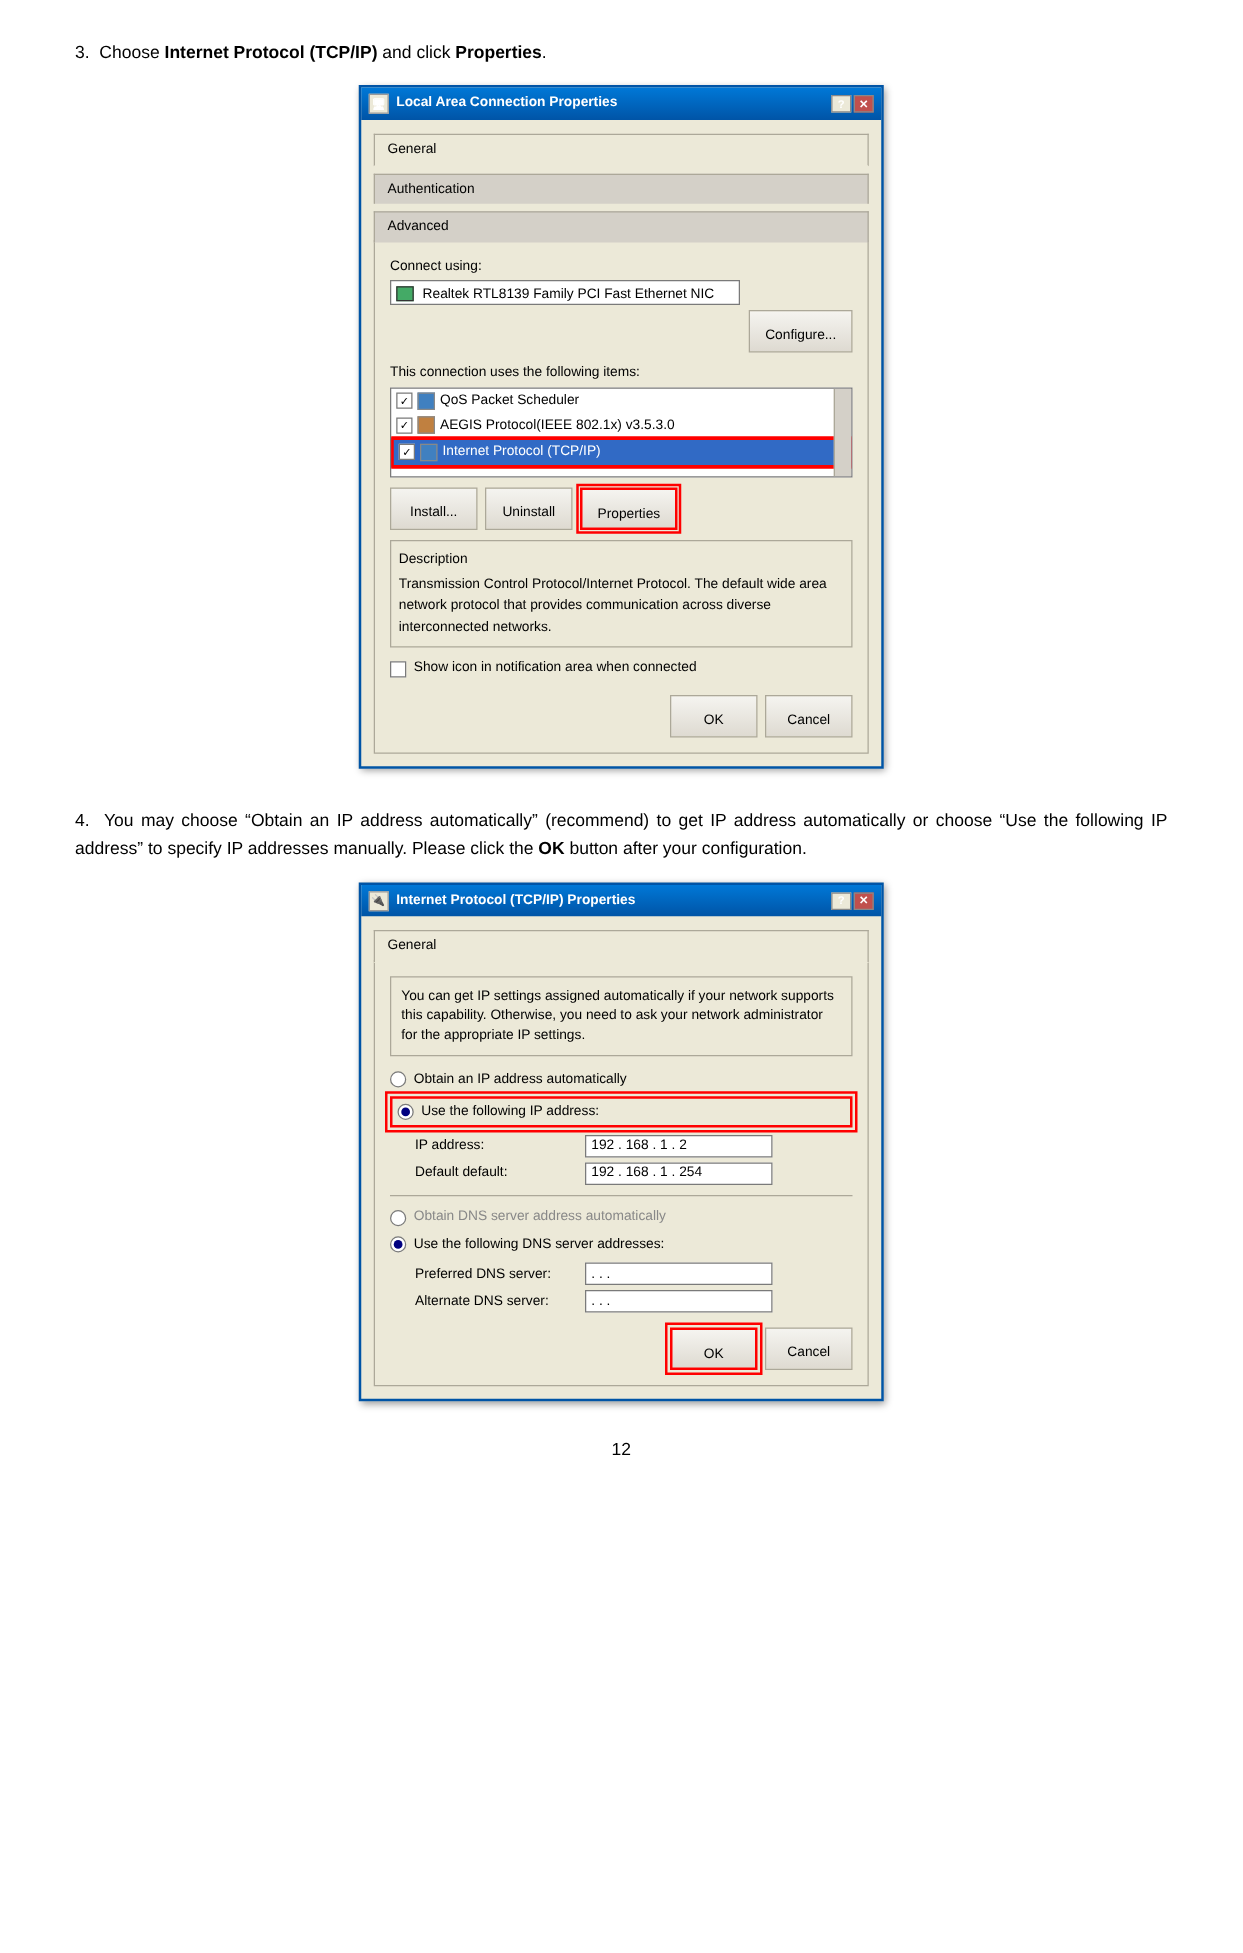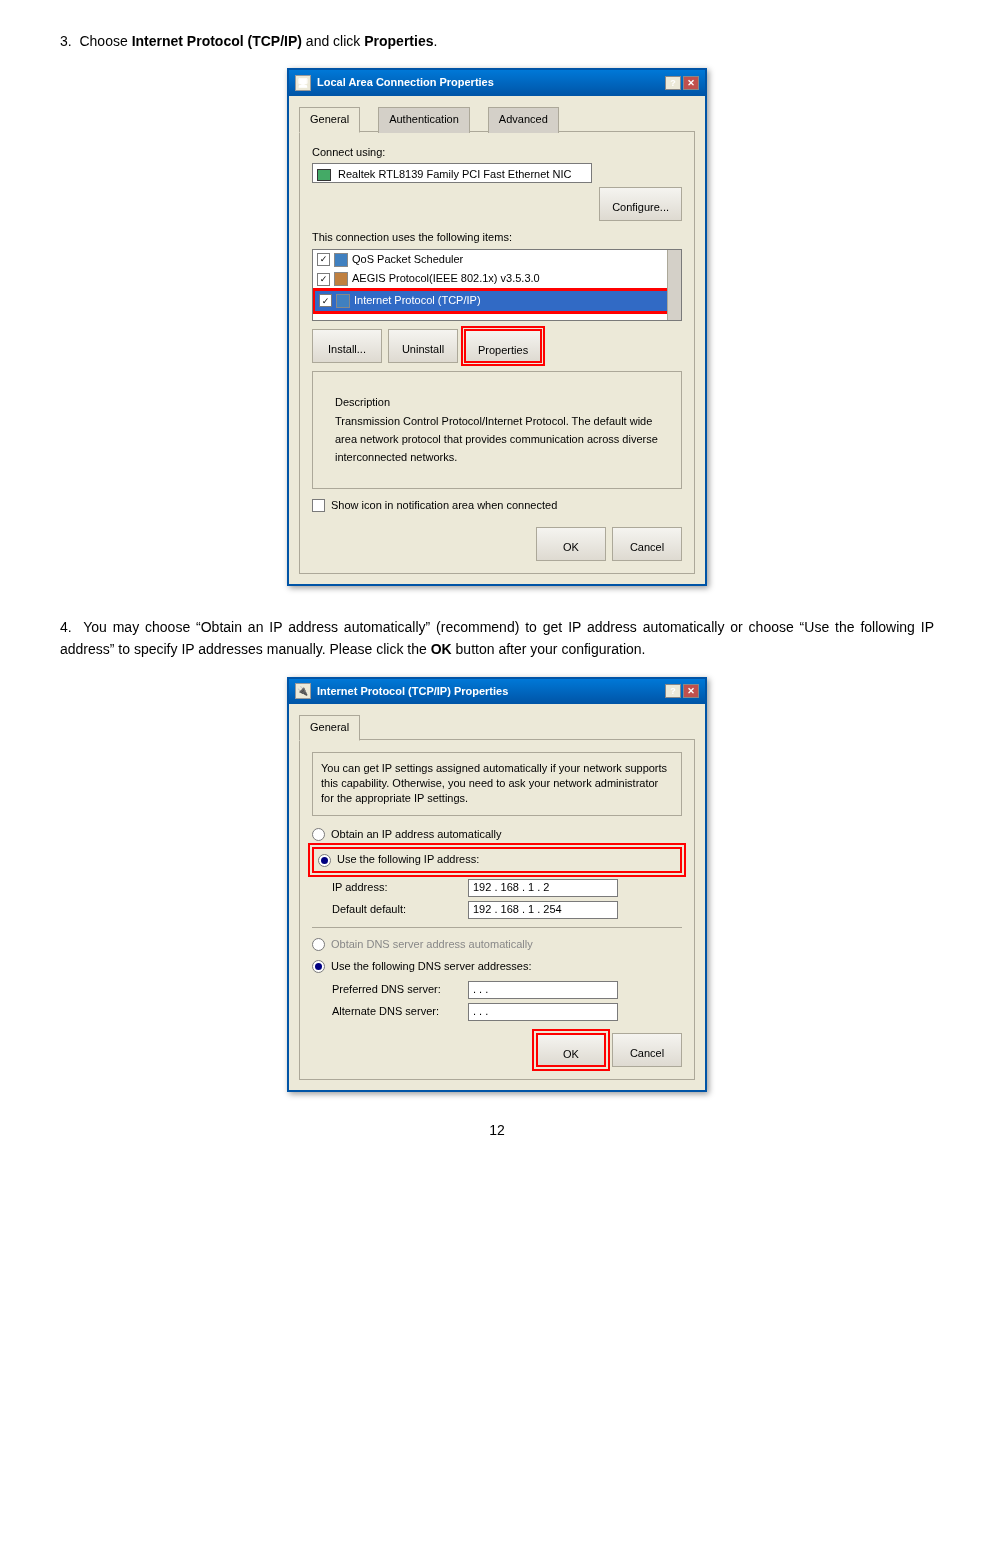--- a/index.html
+++ b/index.html
@@ -79,22 +79,23 @@
     }
     .title-btn.close { background: #c0504d; color: white; }
 
     .dialog-body {
       padding: 10px;
     }
 
     
     .tabs {
       display: flex;
-      gap: 18px;
+      gap: 6px;
       margin-bottom: -1px;
+      flex-direction: column;
     }
     .tab {
       padding: 3px 10px;
       border: 1px solid #aca899;
       background: #d4d0c8;
       font-size: 11px;
       cursor: pointer;
       border-bottom: none;
       position: relative;
       top: 1px;
@@ -193,21 +194,21 @@
     }
 
     .list-buttons {
       display: flex;
       gap: 6px;
       margin-top: 6px;
     }
 
     .description-box {
       border: 1px solid #aca899;
-      padding: 22px;
+      padding: 6px;
       background: #ece9d8;
       font-size: 11px;
       margin-top: 8px;
     }
     .description-title {
       font-size: 11px;
       margin-bottom: 2px;
     }
 
     .checkbox-row {

